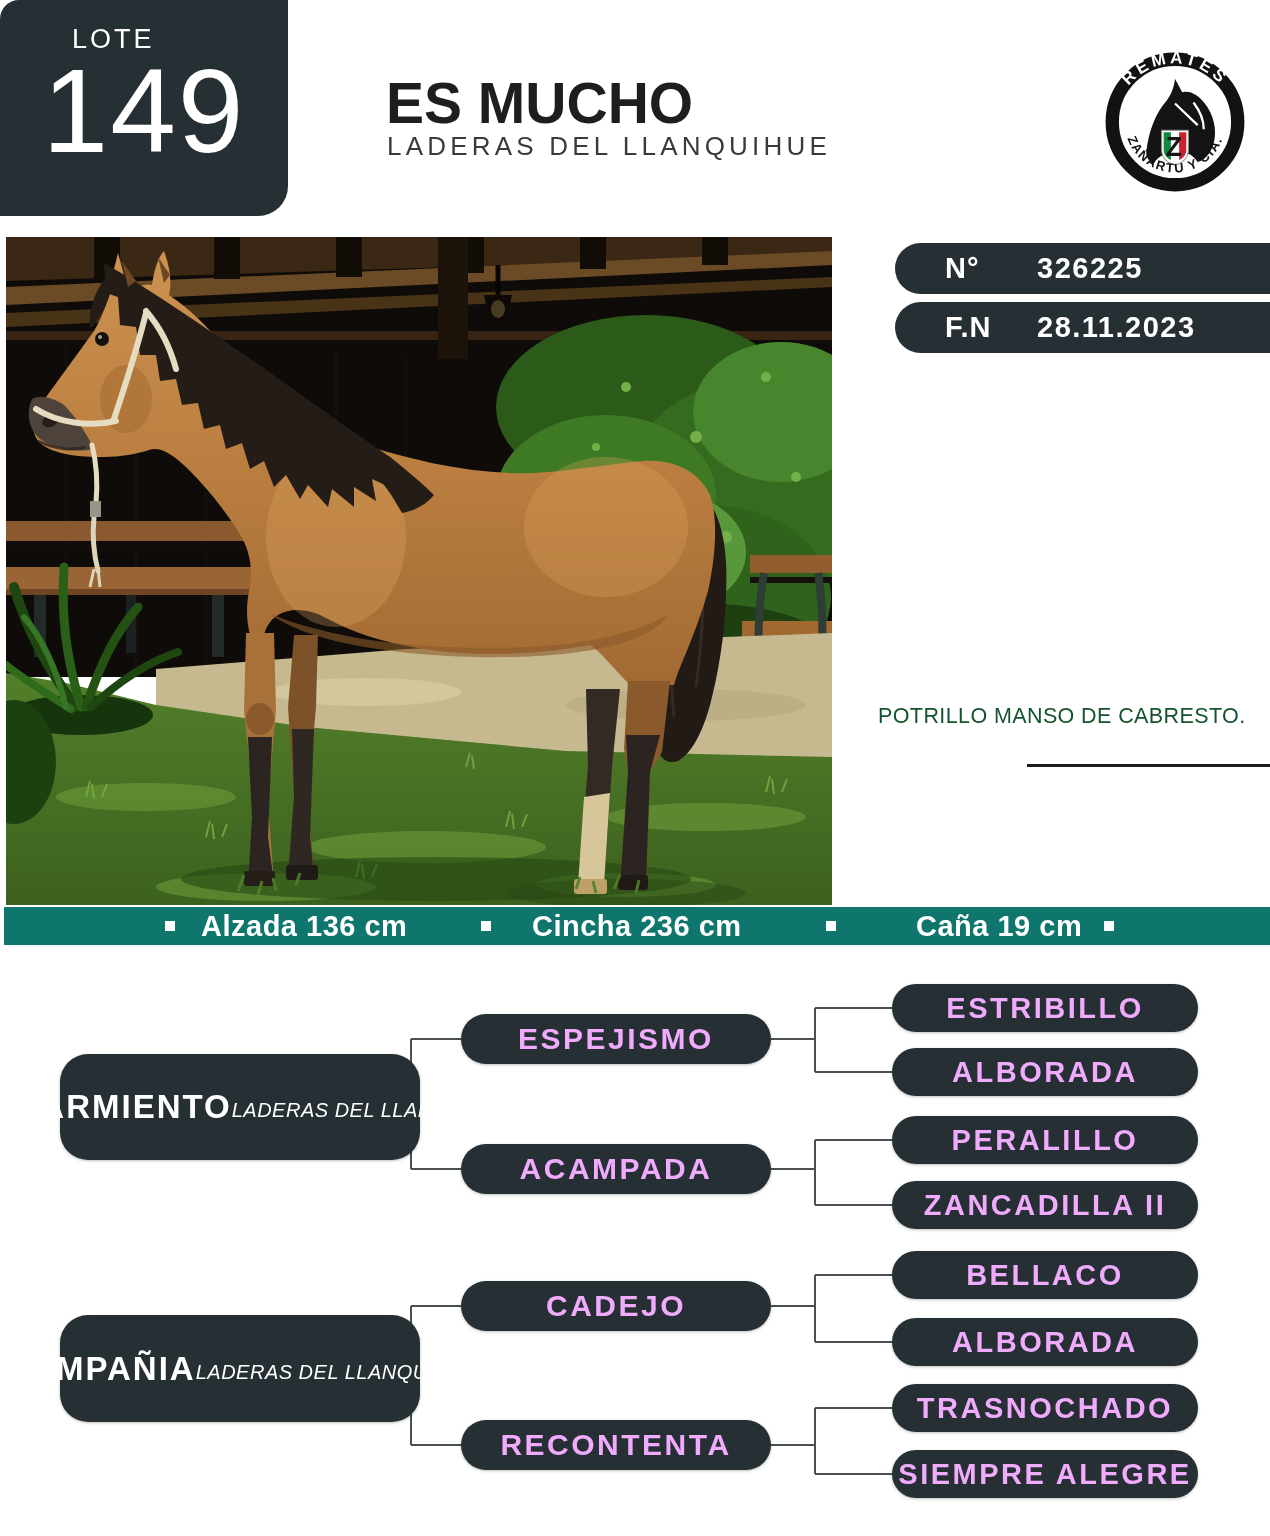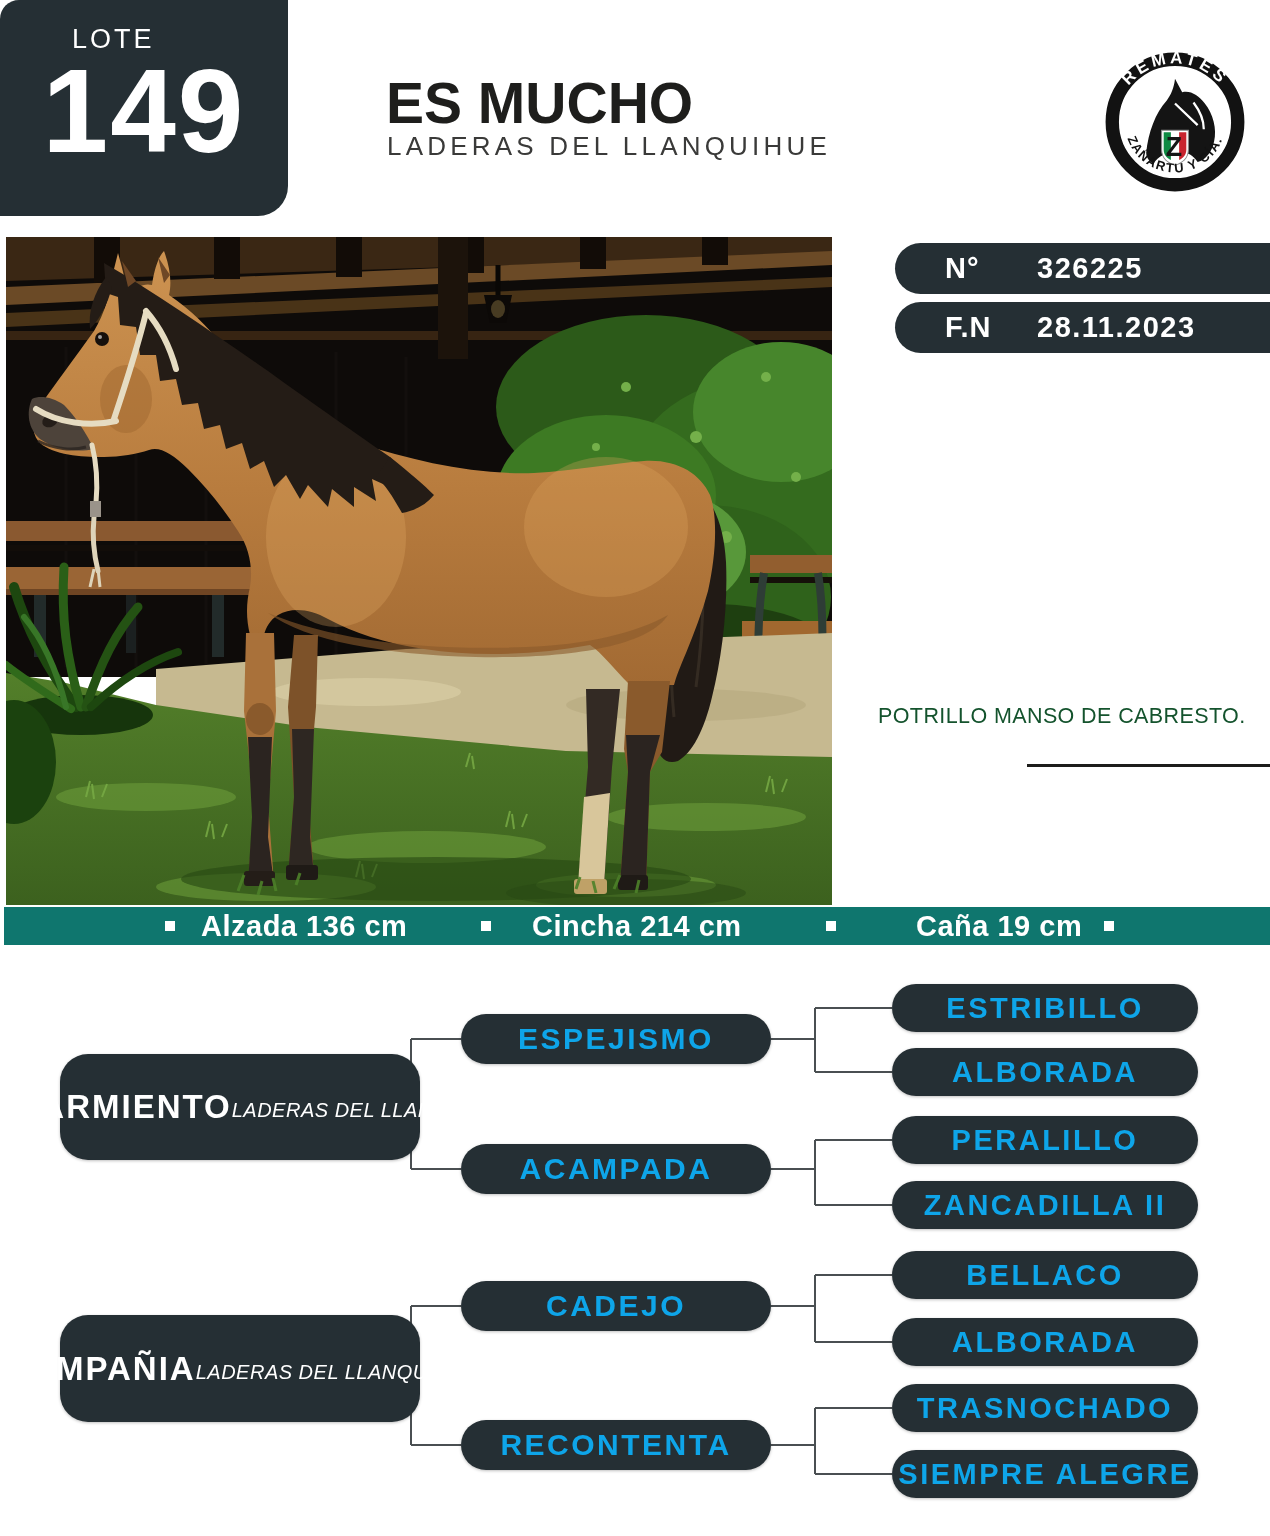--- a/index.html
+++ b/index.html
@@ -11,21 +11,21 @@
   
   .lot-box{
     position:absolute;left:0;top:0;width:288px;height:216px;
     background:#252f34;border-radius:0 0 30px 0;color:#fff;
   }
   .lot-label{
     position:absolute;left:72px;top:24px;font-size:27px;letter-spacing:3px;font-weight:400;
   }
   .lot-number{
     position:absolute;left:50%;top:52px;transform:translateX(-50%);
-    font-size:118px;font-weight:bold;line-height:1;letter-spacing:2px;
+    font-size:118px;font-weight:normal;line-height:1;letter-spacing:2px;
   }
   .page-title{
     position:absolute;left:386px;top:70px;font-size:57px;font-weight:bold;color:#1e1e1c;letter-spacing:0;
   }
   .page-subtitle{
     position:absolute;left:387px;top:131px;font-size:26px;color:#3a3a39;letter-spacing:4.2px;
   }
   .brand-logo{position:absolute;left:1103px;top:50px;width:144px;height:144px;}
   
   .reg-bar{
@@ -61,21 +61,21 @@
   .ped-lines{position:absolute;left:0;top:980px;width:1270px;height:556px;pointer-events:none;}
   .parent-box{
     position:absolute;left:60px;width:360px;background:#252f34;border-radius:28px;color:#fff;
     display:flex;flex-direction:row;align-items:center;justify-content:center;
     box-shadow:0 1px 3px rgba(0,0,0,.25);
     text-align:center;
   }
   .parent-box .pname{font-size:33px;font-weight:bold;letter-spacing:2px;}
   .parent-box .pfarm{font-size:20px;font-style:italic;letter-spacing:0.5px;margin-top:7px;white-space:nowrap;}
   .pill{
-    position:absolute;background:#252f34;border-radius:25px;color:#0ea5e9;
+    position:absolute;background:#252f34;border-radius:25px;color:#f0abfc;
     display:flex;align-items:center;justify-content:center;
     font-weight:bold;font-size:30px;letter-spacing:2.5px;white-space:nowrap;
     box-shadow:0 1px 3px rgba(0,0,0,.25);
   }
   .pill.mid{left:461px;width:310px;height:50px;text-align:center;}
   .pill.gg{left:892px;width:306px;height:48px;font-size:29px;}
 </style>
 </head>
 <body>
 
@@ -297,21 +297,21 @@
         <path d="M 608,652 l 6,-14 M 630,656 l 3,-13 M 590,656 l -3,-12"></path>
         <path d="M 290,648 l 4,-12 M 570,652 l 4,-12"></path>
       </g>
     </svg>
   </div>
 
   <div class="measure-bar">
     <div class="sq" style="left:161px;"></div>
     <div class="mlabel" style="left:197px;">Alzada 136 cm</div>
     <div class="sq" style="left:477px;"></div>
-    <div class="mlabel" style="left:528px;">Cincha 214 cm</div>
+    <div class="mlabel" style="left:528px;">Cincha 236 cm</div>
     <div class="sq" style="left:822px;"></div>
     <div class="mlabel" style="left:912px;">Caña 19 cm</div>
     <div class="sq" style="left:1100px;"></div>
   </div>
 
   <svg class="ped-lines" viewBox="0 0 1270 556">
     <g stroke="#4a4f52" stroke-width="2" fill="none">
 
       <path d="M 368,127 H 411 M 411,59 V 189 M 411,59 H 461 M 411,189 H 461"></path>
       <path d="M 771,59 H 815 M 815,28 V 92 M 815,28 H 892 M 815,92 H 892"></path>

